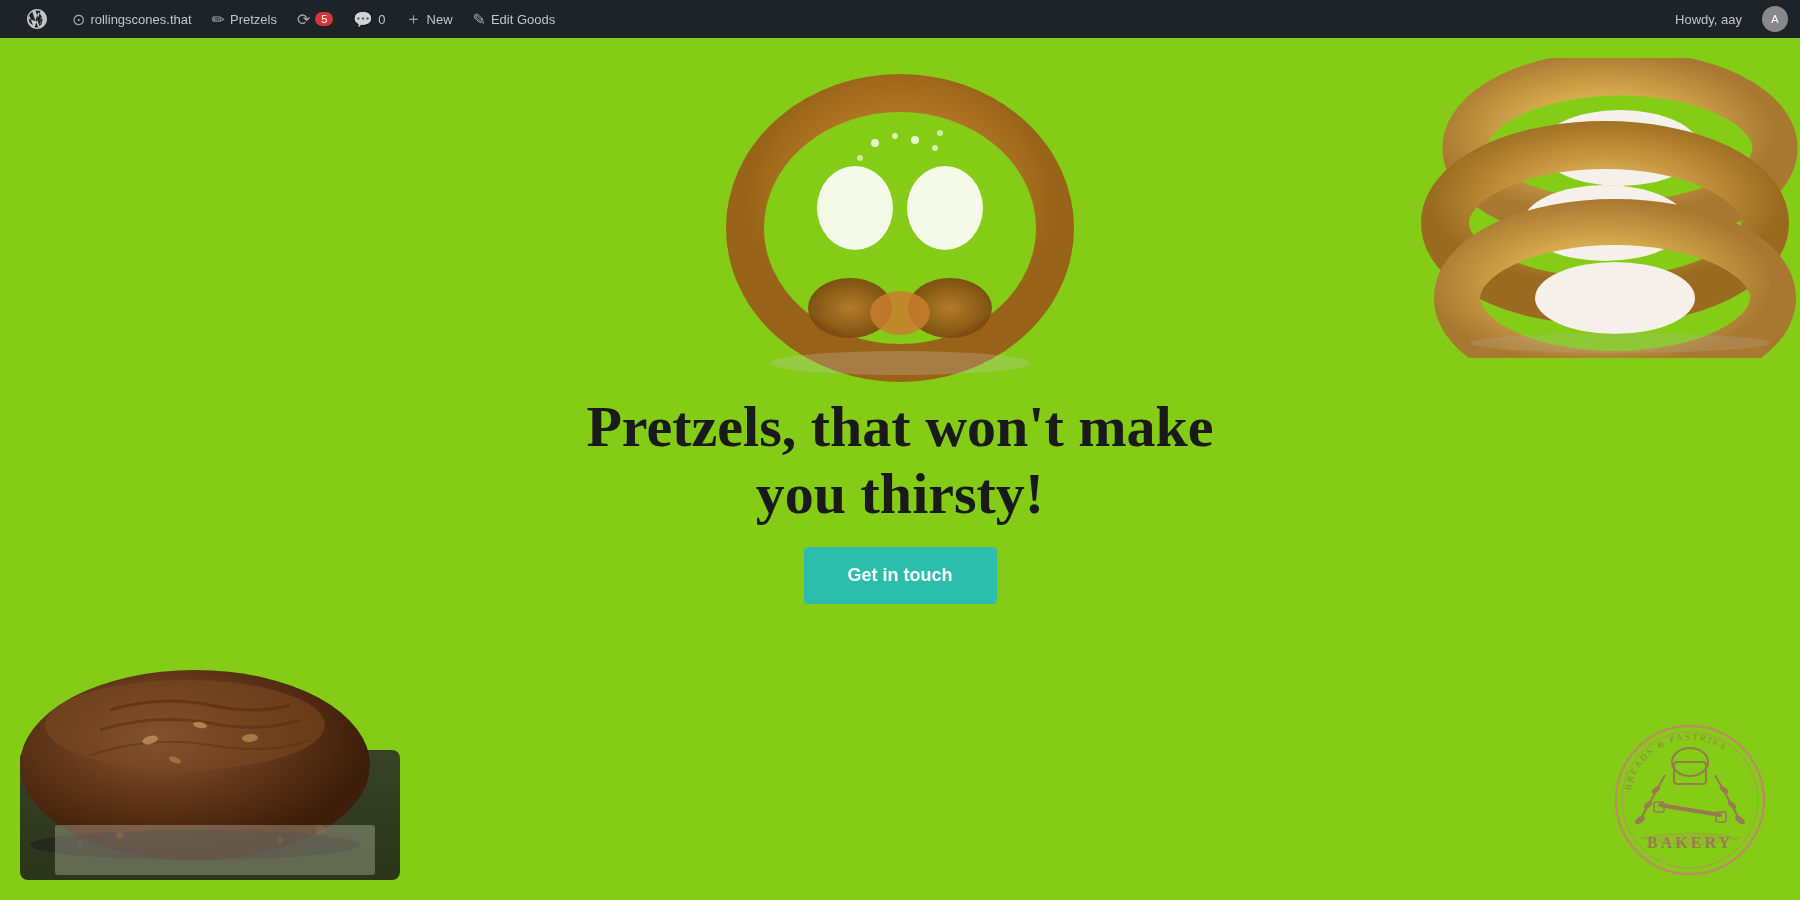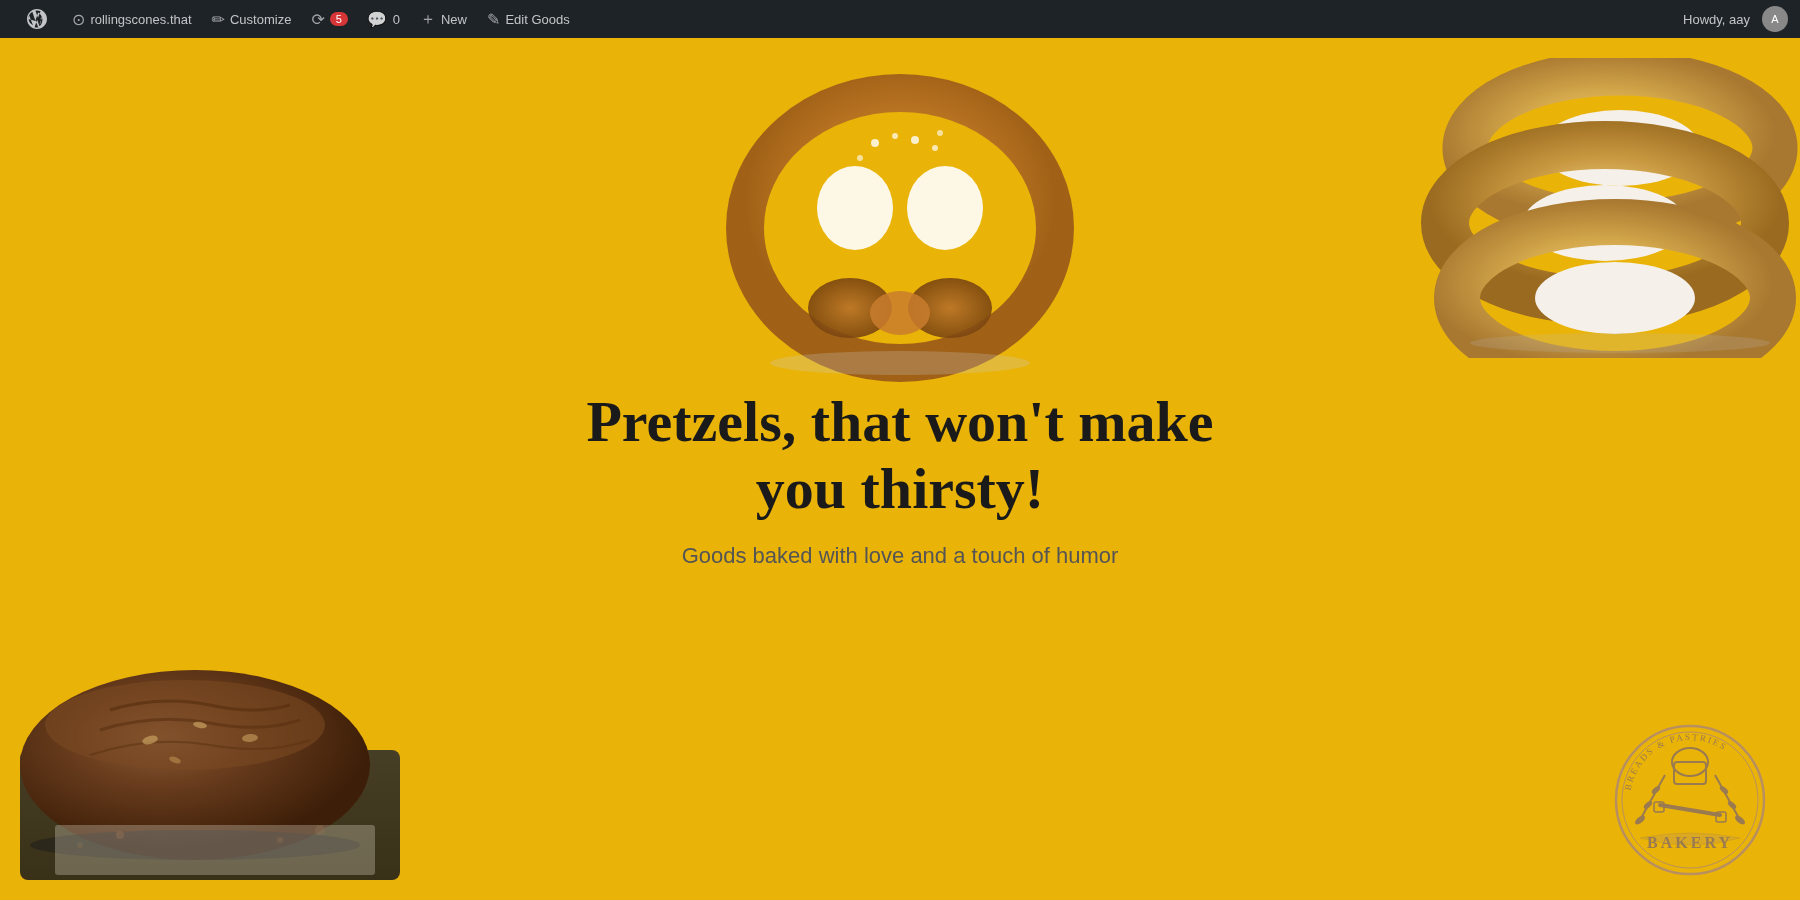--- a/index.html
+++ b/index.html
@@ -29,21 +29,21 @@
       white-space: nowrap;
       text-decoration: none;
     }
     .admin-bar-item .icon { font-size: 16px; opacity: 0.8; }
     .admin-bar-right {
       margin-left: auto;
       display: flex;
       align-items: center;
       color: #c3c4c7;
       font-size: 13px;
-      gap: 12px;
+      gap: 20px;
     }
     .admin-avatar {
       width: 26px;
       height: 26px;
       background: #888;
       border-radius: 50%;
       display: inline-flex;
       align-items: center;
       justify-content: center;
       font-size: 11px;
@@ -64,21 +64,21 @@
       height: calc(900px - 38px);
       background: #f5f5f5;
       position: relative;
       overflow: hidden;
     }
 
     
     .hero {
       width: 100%;
       height: 100%;
-      background: #eab308;
+      background: #84cc16;
       position: relative;
       display: flex;
       align-items: center;
       justify-content: center;
     }
 
     
     .hero-text {
       text-align: center;
       position: relative;
@@ -179,21 +179,21 @@
     </div>
   </div>
 
   <div class="admin-bar-item">
     <span class="icon">⊙</span>
     <span>rollingscones.that</span>
   </div>
 
   <div class="admin-bar-item">
     <span class="icon">✏</span>
-    <span>Customize</span>
+    <span>Pretzels</span>
   </div>
 
   <div class="admin-bar-item">
     <span class="icon">⟳</span>
     <span class="counter-badge">5</span>
   </div>
 
   <div class="admin-bar-item">
     <span class="icon">💬</span>
     <span>0</span>
@@ -319,21 +319,21 @@
         <circle cx="280" cy="290" r="3" fill="#6b3e1e" opacity="0.4"></circle>
         <circle cx="320" cy="280" r="5" fill="#6b3e1e" opacity="0.4"></circle>
         <circle cx="80" cy="295" r="3" fill="#6b3e1e" opacity="0.3"></circle>
 
         <rect x="55" y="275" width="320" height="50" rx="3" fill="#e8e0d0" opacity="0.3"></rect>
       </svg>
     </div>
 
     <div class="hero-text">
       <h1 class="hero-title">Pretzels, that won't make you thirsty!</h1>
-      <p class="hero-subtitle">Goods baked with love and a touch of humor</p>
+      <button class="hero-btn">Get in touch</button>
     </div>
 
     <div class="bakery-logo">
       <svg viewBox="0 0 160 160" xmlns="http://www.w3.org/2000/svg">
         <defs>
           <style>.bakery-text { font-family: Georgia, serif; fill: #9a7a50; }</style>
         </defs>
 
         <circle cx="80" cy="80" r="74" fill="none" stroke="#b89060" stroke-width="2.5"></circle>
         <circle cx="80" cy="80" r="68" fill="none" stroke="#b89060" stroke-width="1"></circle>

